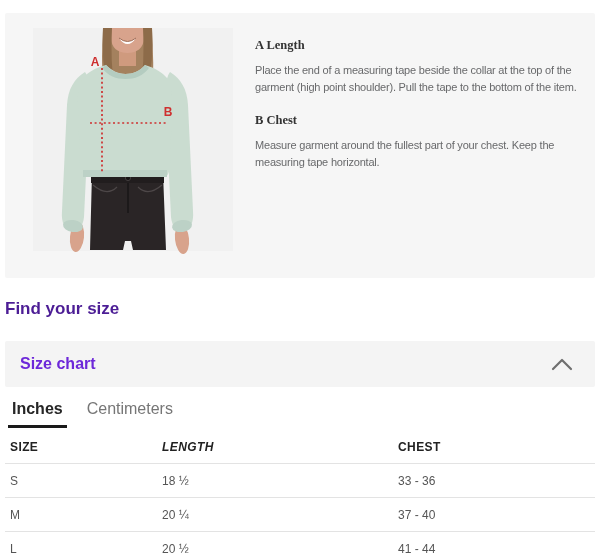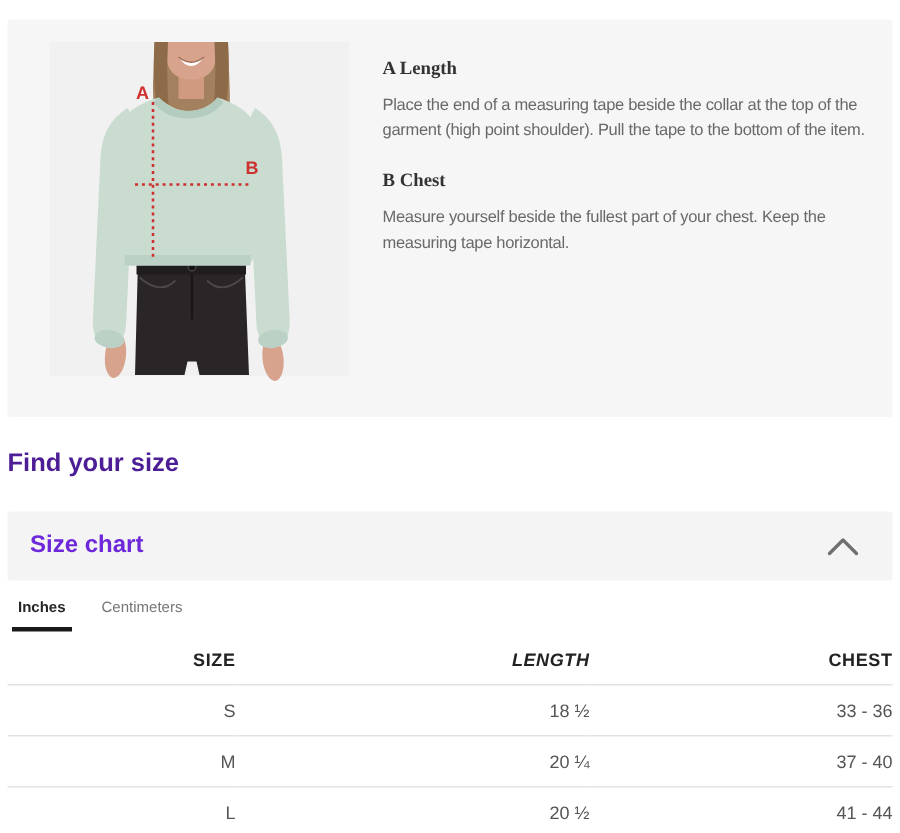--- a/index.html
+++ b/index.html
@@ -30,26 +30,26 @@
   .size-chart-bar {
     margin-top:22px; height:46px; background:#f4f4f4; border-radius:2px;
     display:flex; align-items:center; justify-content:space-between;
     padding:0 22px 0 15px; cursor:pointer;
   }
   .size-chart-title { font-size:16px; font-weight:bold; color:#6d28d9; }
   .chevron svg { display:block; }
 
   
   .tabs { margin-top:9px; padding-left:3px; display:flex; gap:16px; }
-  .tab { font-size:10px; padding:4px 4px 7px 4px; color:#767676; cursor:pointer; border-bottom:3px solid transparent; }
+  .tab { font-size:16px; padding:4px 4px 7px 4px; color:#767676; cursor:pointer; border-bottom:3px solid transparent; }
   .tab.active { color:#262626; font-weight:bold; border-bottom-color:#1a1a1a; }
 
   
   table { margin-top:8px; width:100%; border-collapse:collapse; table-layout:fixed; }
-  th, td { text-align:right; padding-left:5px; font-size:12px; }
+  th, td { text-align:left; padding-left:5px; font-size:12px; }
   th { color:#222; font-weight:bold; letter-spacing:0.4px; padding-bottom:9px; padding-top:4px; }
   th.col-size { width:152px; } th.col-length { width:236px;font-style:italic; }
   tbody tr { border-top:1px solid #e3e3e3; height:34px; }
   tbody tr:last-child { border-bottom:1px solid #e3e3e3; }
   td { color:#555; }
   thead tr { border-bottom:1px solid #e3e3e3; }
 </style>
 </head>
 <body>
 
@@ -108,21 +108,21 @@
         <text x="90" y="53" text-anchor="middle" font-size="12" font-weight="bold" fill="#ce2f2f" font-family="Liberation Sans, sans-serif">A</text>
         <text x="163" y="103" text-anchor="middle" font-size="12" font-weight="bold" fill="#ce2f2f" font-family="Liberation Sans, sans-serif">B</text>
       </g>
     </svg>
   </div>
 
   <div class="guide-text">
     <div class="measure-label">A Length</div>
     <div class="measure-desc">Place the end of a measuring tape beside the collar at the top of the garment (high point shoulder). Pull the tape to the bottom of the item.</div>
     <div class="measure-label">B Chest</div>
-    <div class="measure-desc">Measure yourself beside the fullest part of your chest. Keep the measuring tape horizontal.</div>
+    <div class="measure-desc">Measure garment around the fullest part of your chest. Keep the measuring tape horizontal.</div>
   </div>
 </div>
 
 <div class="page-wrap">
   <h2 class="find-size-title">Find your size</h2>
 
   <div class="size-chart-bar">
     <span class="size-chart-title">Size chart</span>
     <span class="chevron">
       <svg width="22" height="15" viewBox="0 0 22 15">

